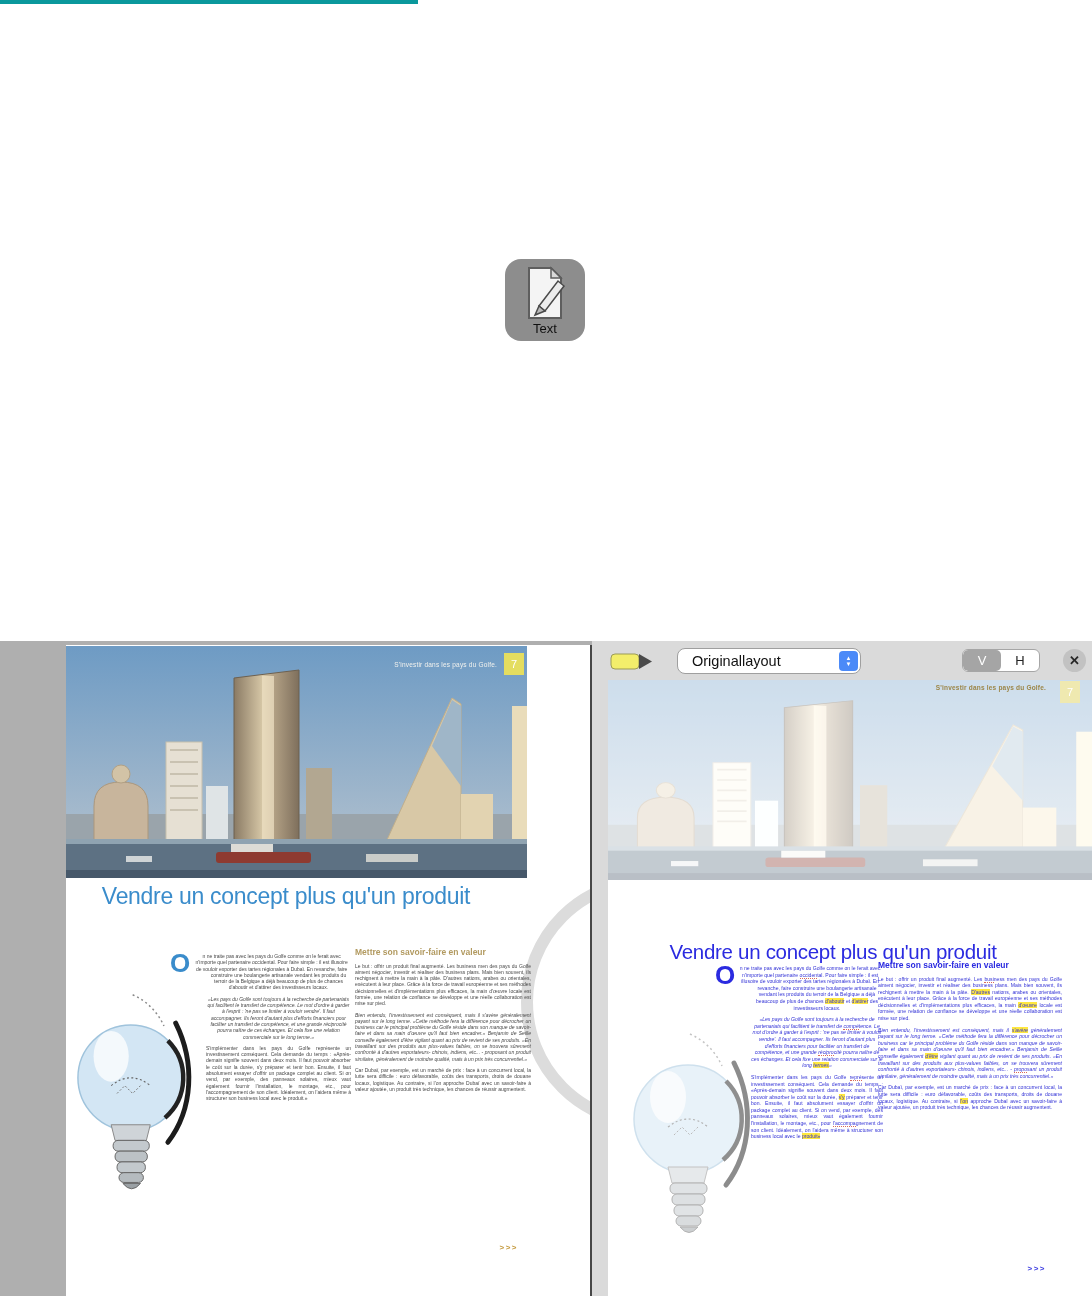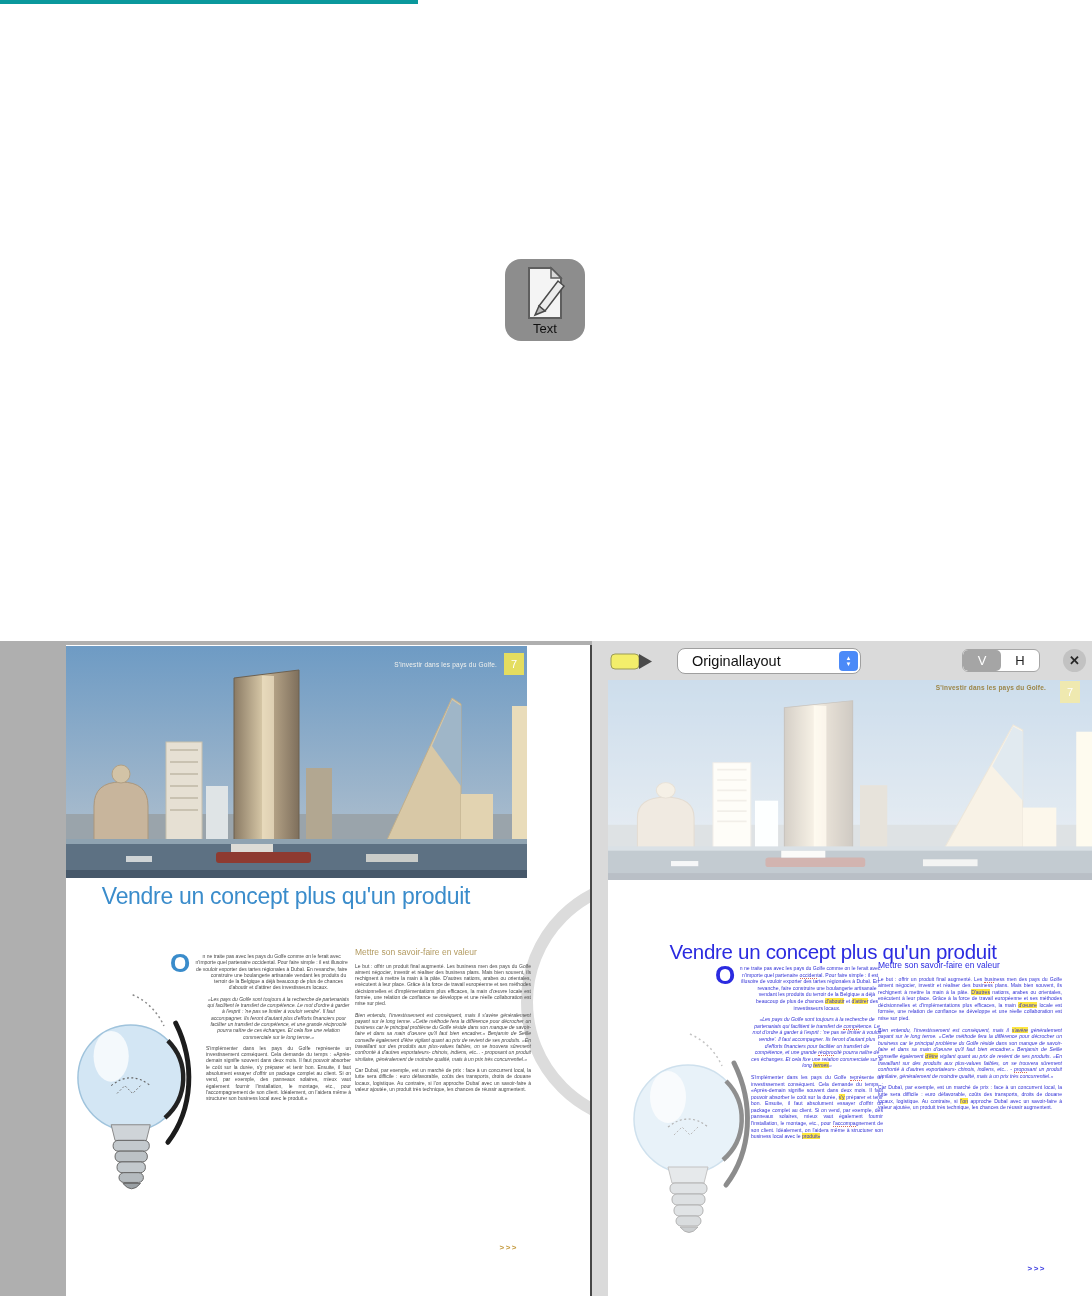--- a/index.html
+++ b/index.html
@@ -55,21 +55,21 @@
   .col p.it{font-style:italic}
   .col-a p:nth-of-type(1),.col-a p:nth-of-type(2){text-align:center}
   .original .col-a{left:104px;top:308px;width:181px;height:302px}
   .original .col-b{left:289px;top:303px;width:176px;height:312px}
   .recognized .col-a{left:107px;top:285px;width:168px;height:310px}
   .recognized .col-b{left:270px;top:281px;width:184px;height:320px}
   .dropcap{float:left;font-size:26px;line-height:21px;font-weight:bold;padding-right:2px}
   .original .dropcap{color:#3a8ccb}
   .recognized .dropcap{color:#2b2be0}
   .wrapspacer{float:left;clear:left;width:36px;height:250px;margin-top:6px}
-  .col-heading{font-weight:normal;font-size:8.5px;line-height:9.5px;margin:0 0 6px 0}
+  .col-heading{font-weight:bold;font-size:8.5px;line-height:9.5px;margin:0 0 6px 0}
   .original .col-heading{color:#b29a60}
   .recognized .col-heading{color:#2b2be0}
   .hl{background:#ffe83e}
   .err{border-bottom:1px dotted #d96a5a}
 
   .more{position:absolute;font-size:8px;font-weight:bold;letter-spacing:1.5px;width:100px;text-align:right}
   .original .more{left:352px;top:598px;color:#c49a3e}
   .recognized .more{left:338px;top:584px;color:#3b3be0}
 
   .bulb{position:absolute}

